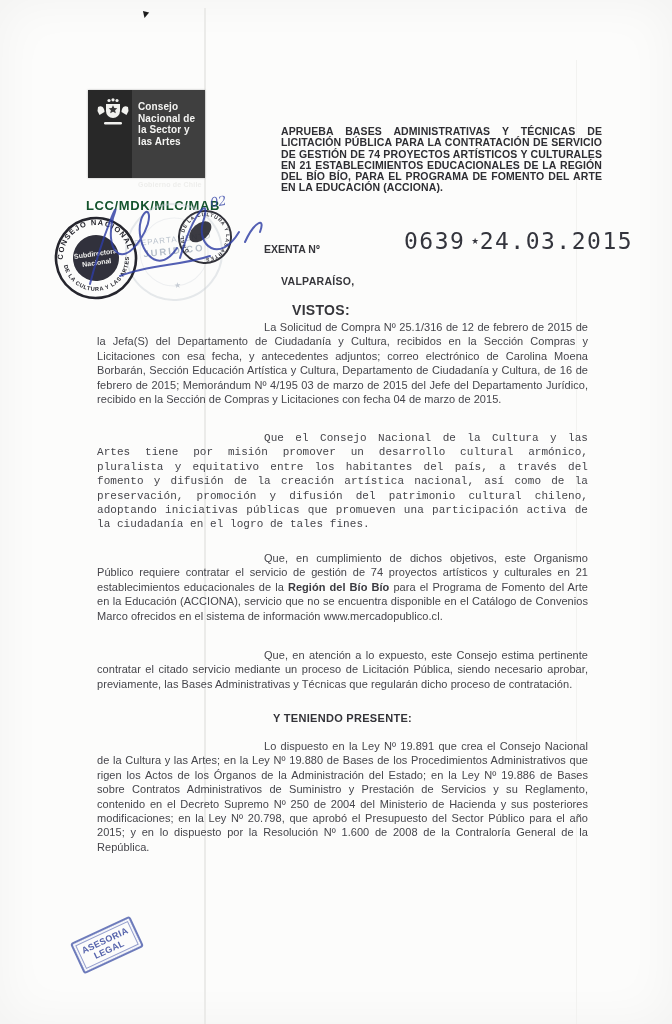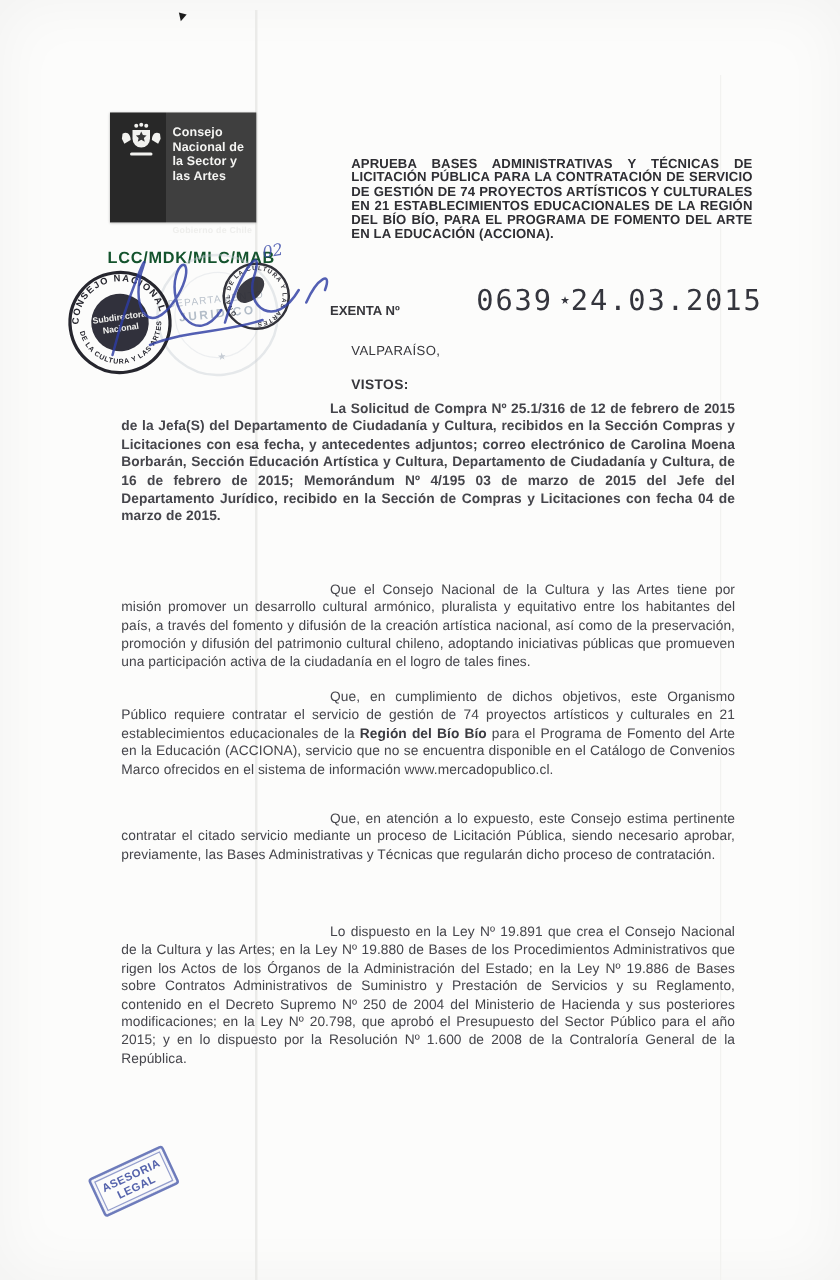--- a/index.html
+++ b/index.html
@@ -43,36 +43,36 @@
     color:#2e2e33; text-align:justify; letter-spacing:.1px;margin-top:39px;
   }
   .dept-heading {
     position:absolute; left:281px; top:187px; width:321px;
     font-size:10.5px; font-weight:700; text-align:center;
     text-decoration:underline; letter-spacing:.3px; color:#2e2e33;
   }
 
   .exenta-label { position:absolute; left:264px; top:243px; font-size:10.5px; font-weight:700; color:#36363b; }
   .date-stamp {
-    position:absolute; left:381px; top:228px;
+    position:absolute; left:404px; top:228px;
     font-family:"DejaVu Sans Mono", monospace;
     font-size:23px; color:#34353d; letter-spacing:1.5px; white-space:nowrap;
   }
   .date-stamp .star { font-size:12px; vertical-align:5px; letter-spacing:0; margin:0 1px 0 6px; }
 
-  .city { position:absolute; left:281px; top:275px; font-size:10.5px; font-weight:400; color:#36363b; letter-spacing:.3px; }
-  .vistos-label { position:absolute; left:281px; top:302px; font-size:11px; font-weight:700; color:#36363b; letter-spacing:.3px;text-align:center; }
+  .city { position:absolute; left:281px; top:275px; font-size:10.5px; font-weight:700; color:#36363b; letter-spacing:.3px; }
+  .vistos-label { position:absolute; left:292px; top:302px; font-size:14px; font-weight:700; color:#36363b; letter-spacing:.3px;text-align:center; }
 
   .body {
     position:absolute; left:97px; width:491px;
     font-size:11px; line-height:14.4px; color:#45454b;
     text-align:justify; text-indent:167px; letter-spacing:.05px;
   }
-  .p1 { top:320px;font-weight:bold; }
-  .p2 { top:465px; }
+  .p1 { top:320px; }
+  .p2 { top:431px;font-family:Liberation Mono, monospace; }
   .p3 { top:551px; }
   .p4 { top:648px; }
   .p5 { top:739px; }
   .seg-bold { font-weight:700; color:#3a3a40; }
   .seg-underline { }
 
   .center-heading {
     position:absolute; left:97px; width:491px; text-align:center;
     font-size:11px; font-weight:700; color:#333338; letter-spacing:.3px;
   }
@@ -177,20 +177,21 @@
 
   <div class="city">VALPARAÍSO,</div>
   <div class="vistos-label">VISTOS:</div>
 
   <p class="body p1">La Solicitud de Compra Nº 25.1/316 de 12 de febrero de 2015 de la Jefa(S) del Departamento de Ciudadanía y Cultura, recibidos en la Sección Compras y Licitaciones con esa fecha, y antecedentes adjuntos; correo electrónico de Carolina Moena Borbarán, Sección Educación Artística y Cultura, Departamento de Ciudadanía y Cultura, de 16 de febrero de 2015; Memorándum Nº 4/195 03 de marzo de 2015 del Jefe del Departamento Jurídico, recibido en la Sección de Compras y Licitaciones con fecha 04 de marzo de 2015.</p>
 
   <p class="body p2">Que el Consejo Nacional de la Cultura y las Artes tiene por misión promover un desarrollo cultural armónico, pluralista y equitativo entre los habitantes del país, a través del fomento y difusión de la creación artística nacional, así como de la preservación, promoción y difusión del patrimonio cultural chileno, adoptando iniciativas públicas que promueven una participación activa de la ciudadanía en el logro de tales fines.</p>
   <p class="body p3"><span>Que, en cumplimiento de dichos objetivos, este Organismo Público requiere contratar el servicio de gestión de 74 proyectos artísticos y culturales en 21 establecimientos educacionales de la </span><span class="seg-bold">Región del Bío Bío</span><span> para el Programa de Fomento del Arte en la Educación (ACCIONA), servicio que no se encuentra disponible en el Catálogo de Convenios Marco ofrecidos en el sistema de información </span><span class="seg-underline">www.mercadopublico.cl</span><span>.</span></p>
   <p class="body p4">Que, en atención a lo expuesto, este Consejo estima pertinente contratar el citado servicio mediante un proceso de Licitación Pública, siendo necesario aprobar, previamente, las Bases Administrativas y Técnicas que regularán dicho proceso de contratación.</p>
 
+  <h3 class="center-heading h-teniendo">Y TENIENDO PRESENTE:</h3>
   <p class="body p5">Lo dispuesto en la Ley Nº 19.891 que crea el Consejo Nacional de la Cultura y las Artes; en la Ley Nº 19.880 de Bases de los Procedimientos Administrativos que rigen los Actos de los Órganos de la Administración del Estado; en la Ley Nº 19.886 de Bases sobre Contratos Administrativos de Suministro y Prestación de Servicios y su Reglamento, contenido en el Decreto Supremo Nº 250 de 2004 del Ministerio de Hacienda y sus posteriores modificaciones; en la Ley Nº 20.798, que aprobó el Presupuesto del Sector Público para el año 2015; y en lo dispuesto por la Resolución Nº 1.600 de 2008 de la Contraloría General de la República.</p>
 
   <div class="asesoria-stamp">
     <div class="txt">
       <div>ASESORIA</div>
       <div>LEGAL</div>
     </div>
   </div>
 
 </div>

